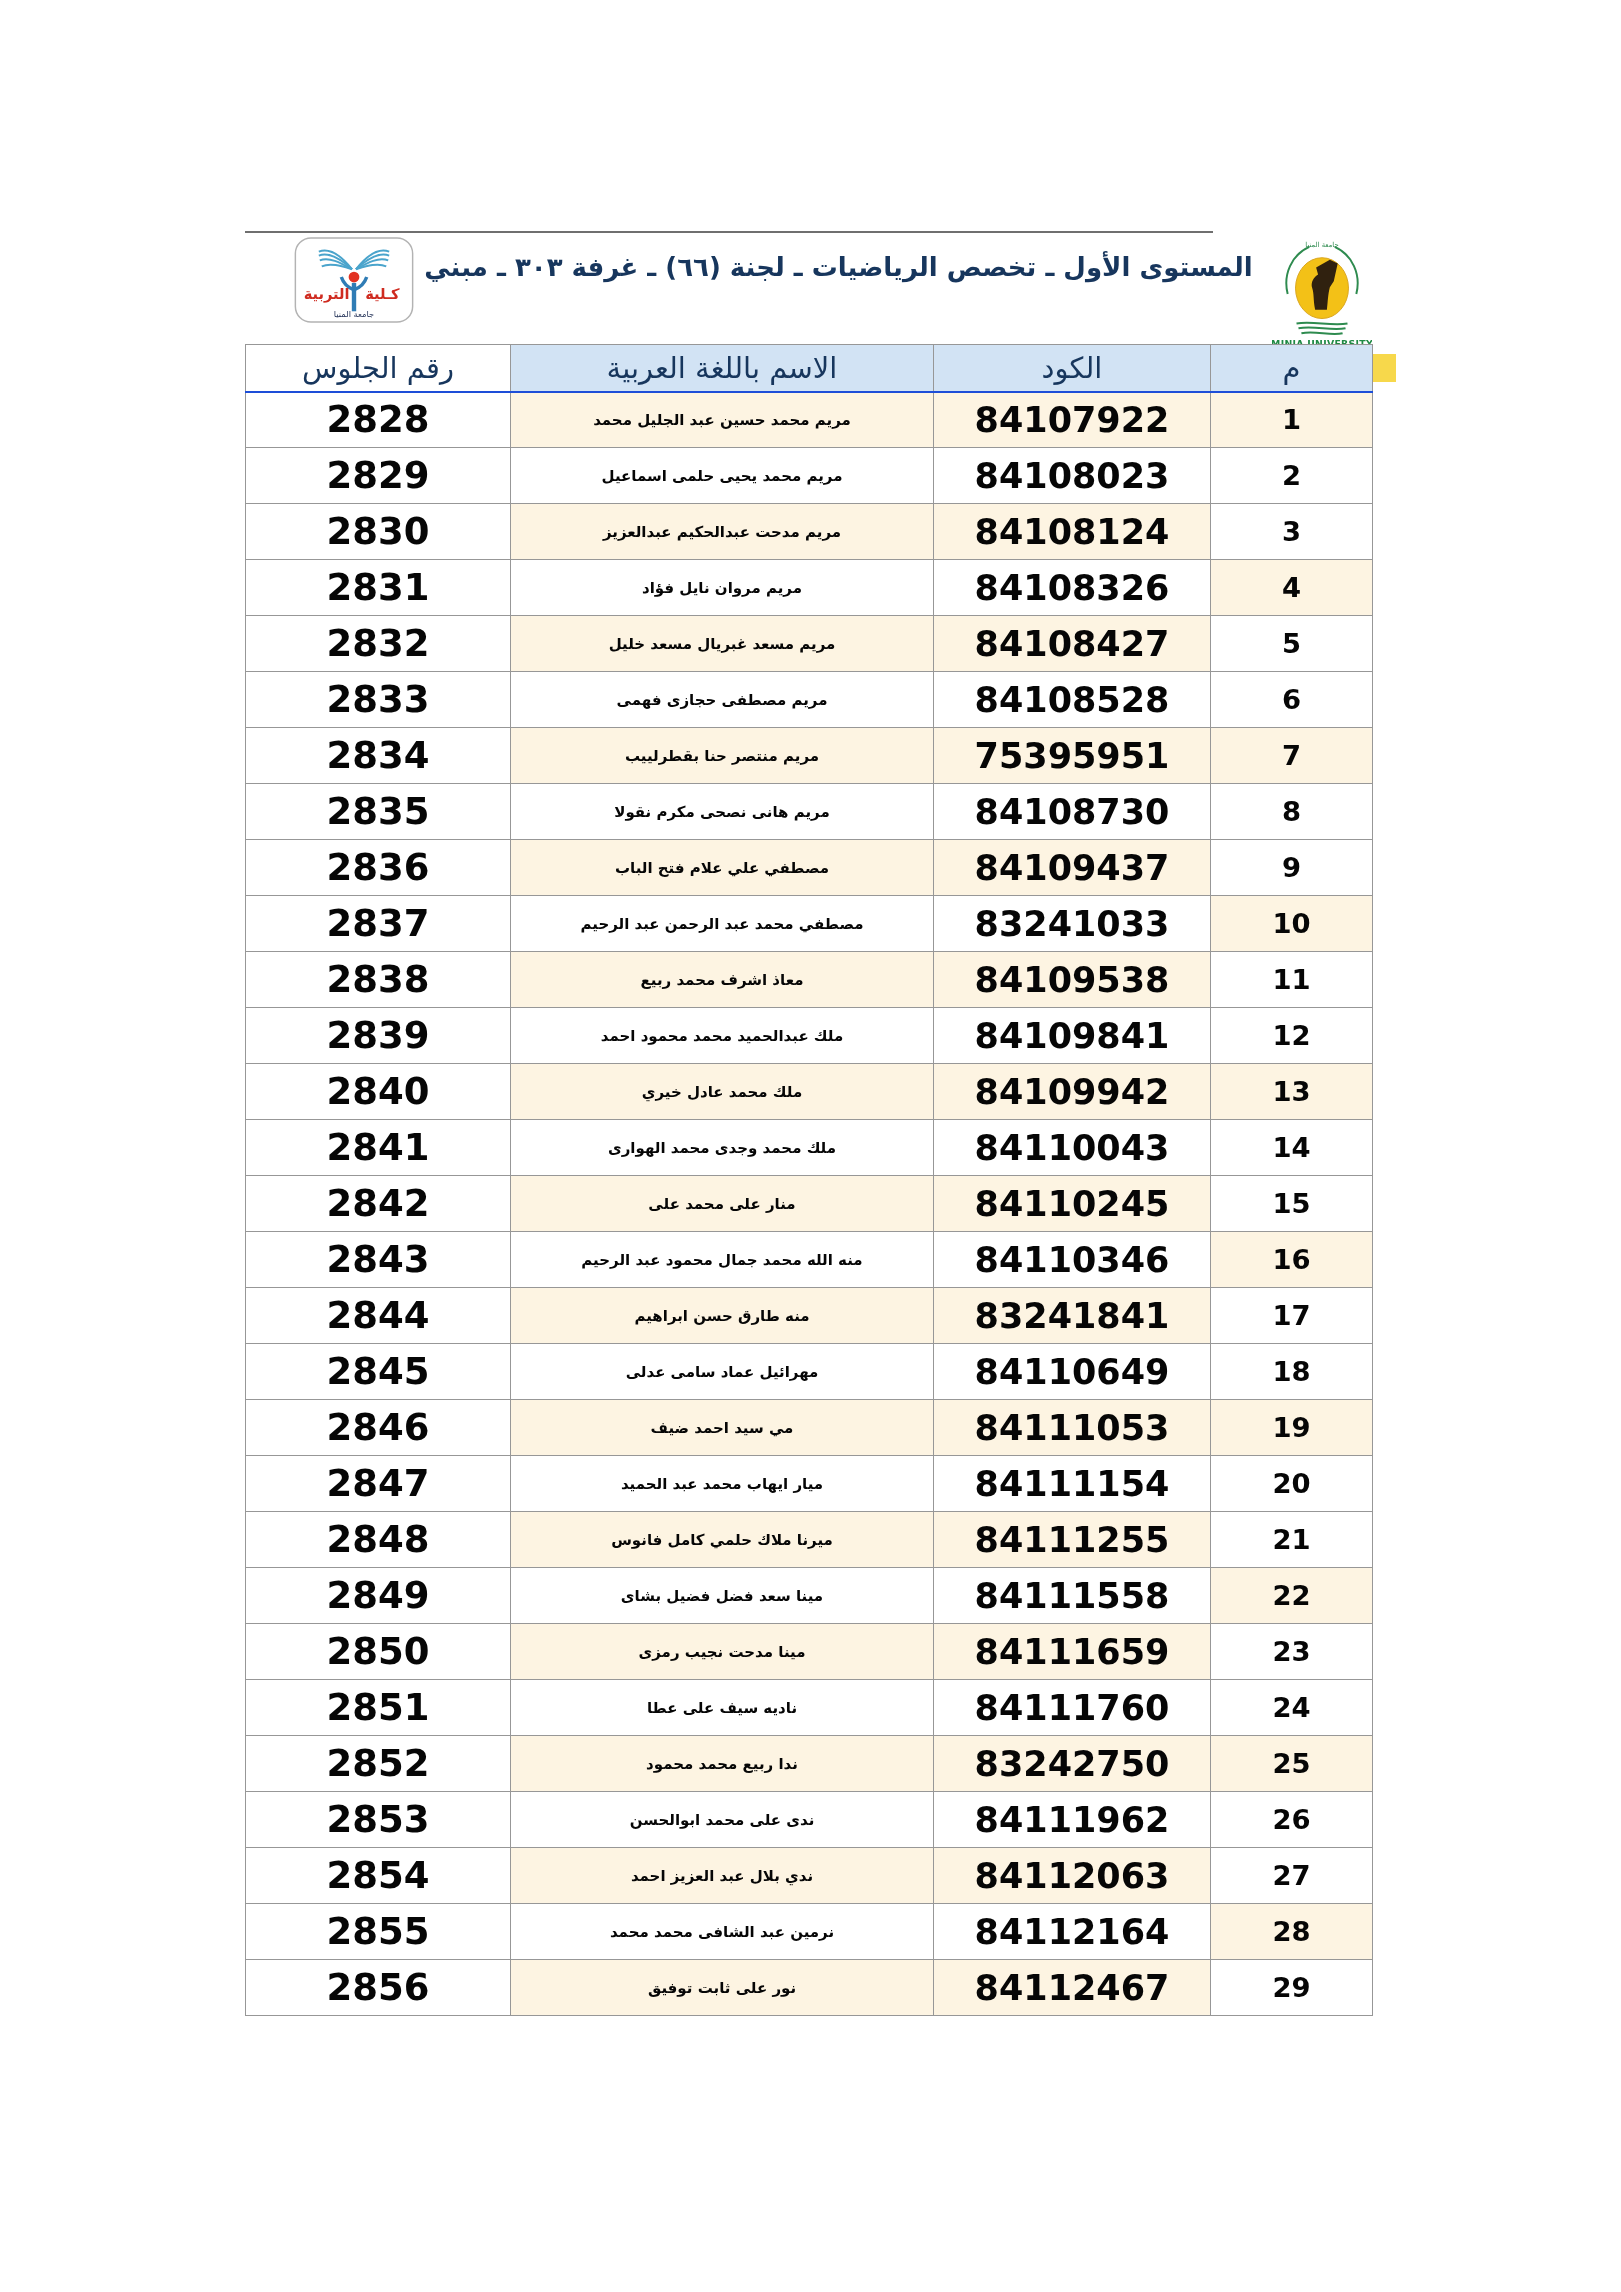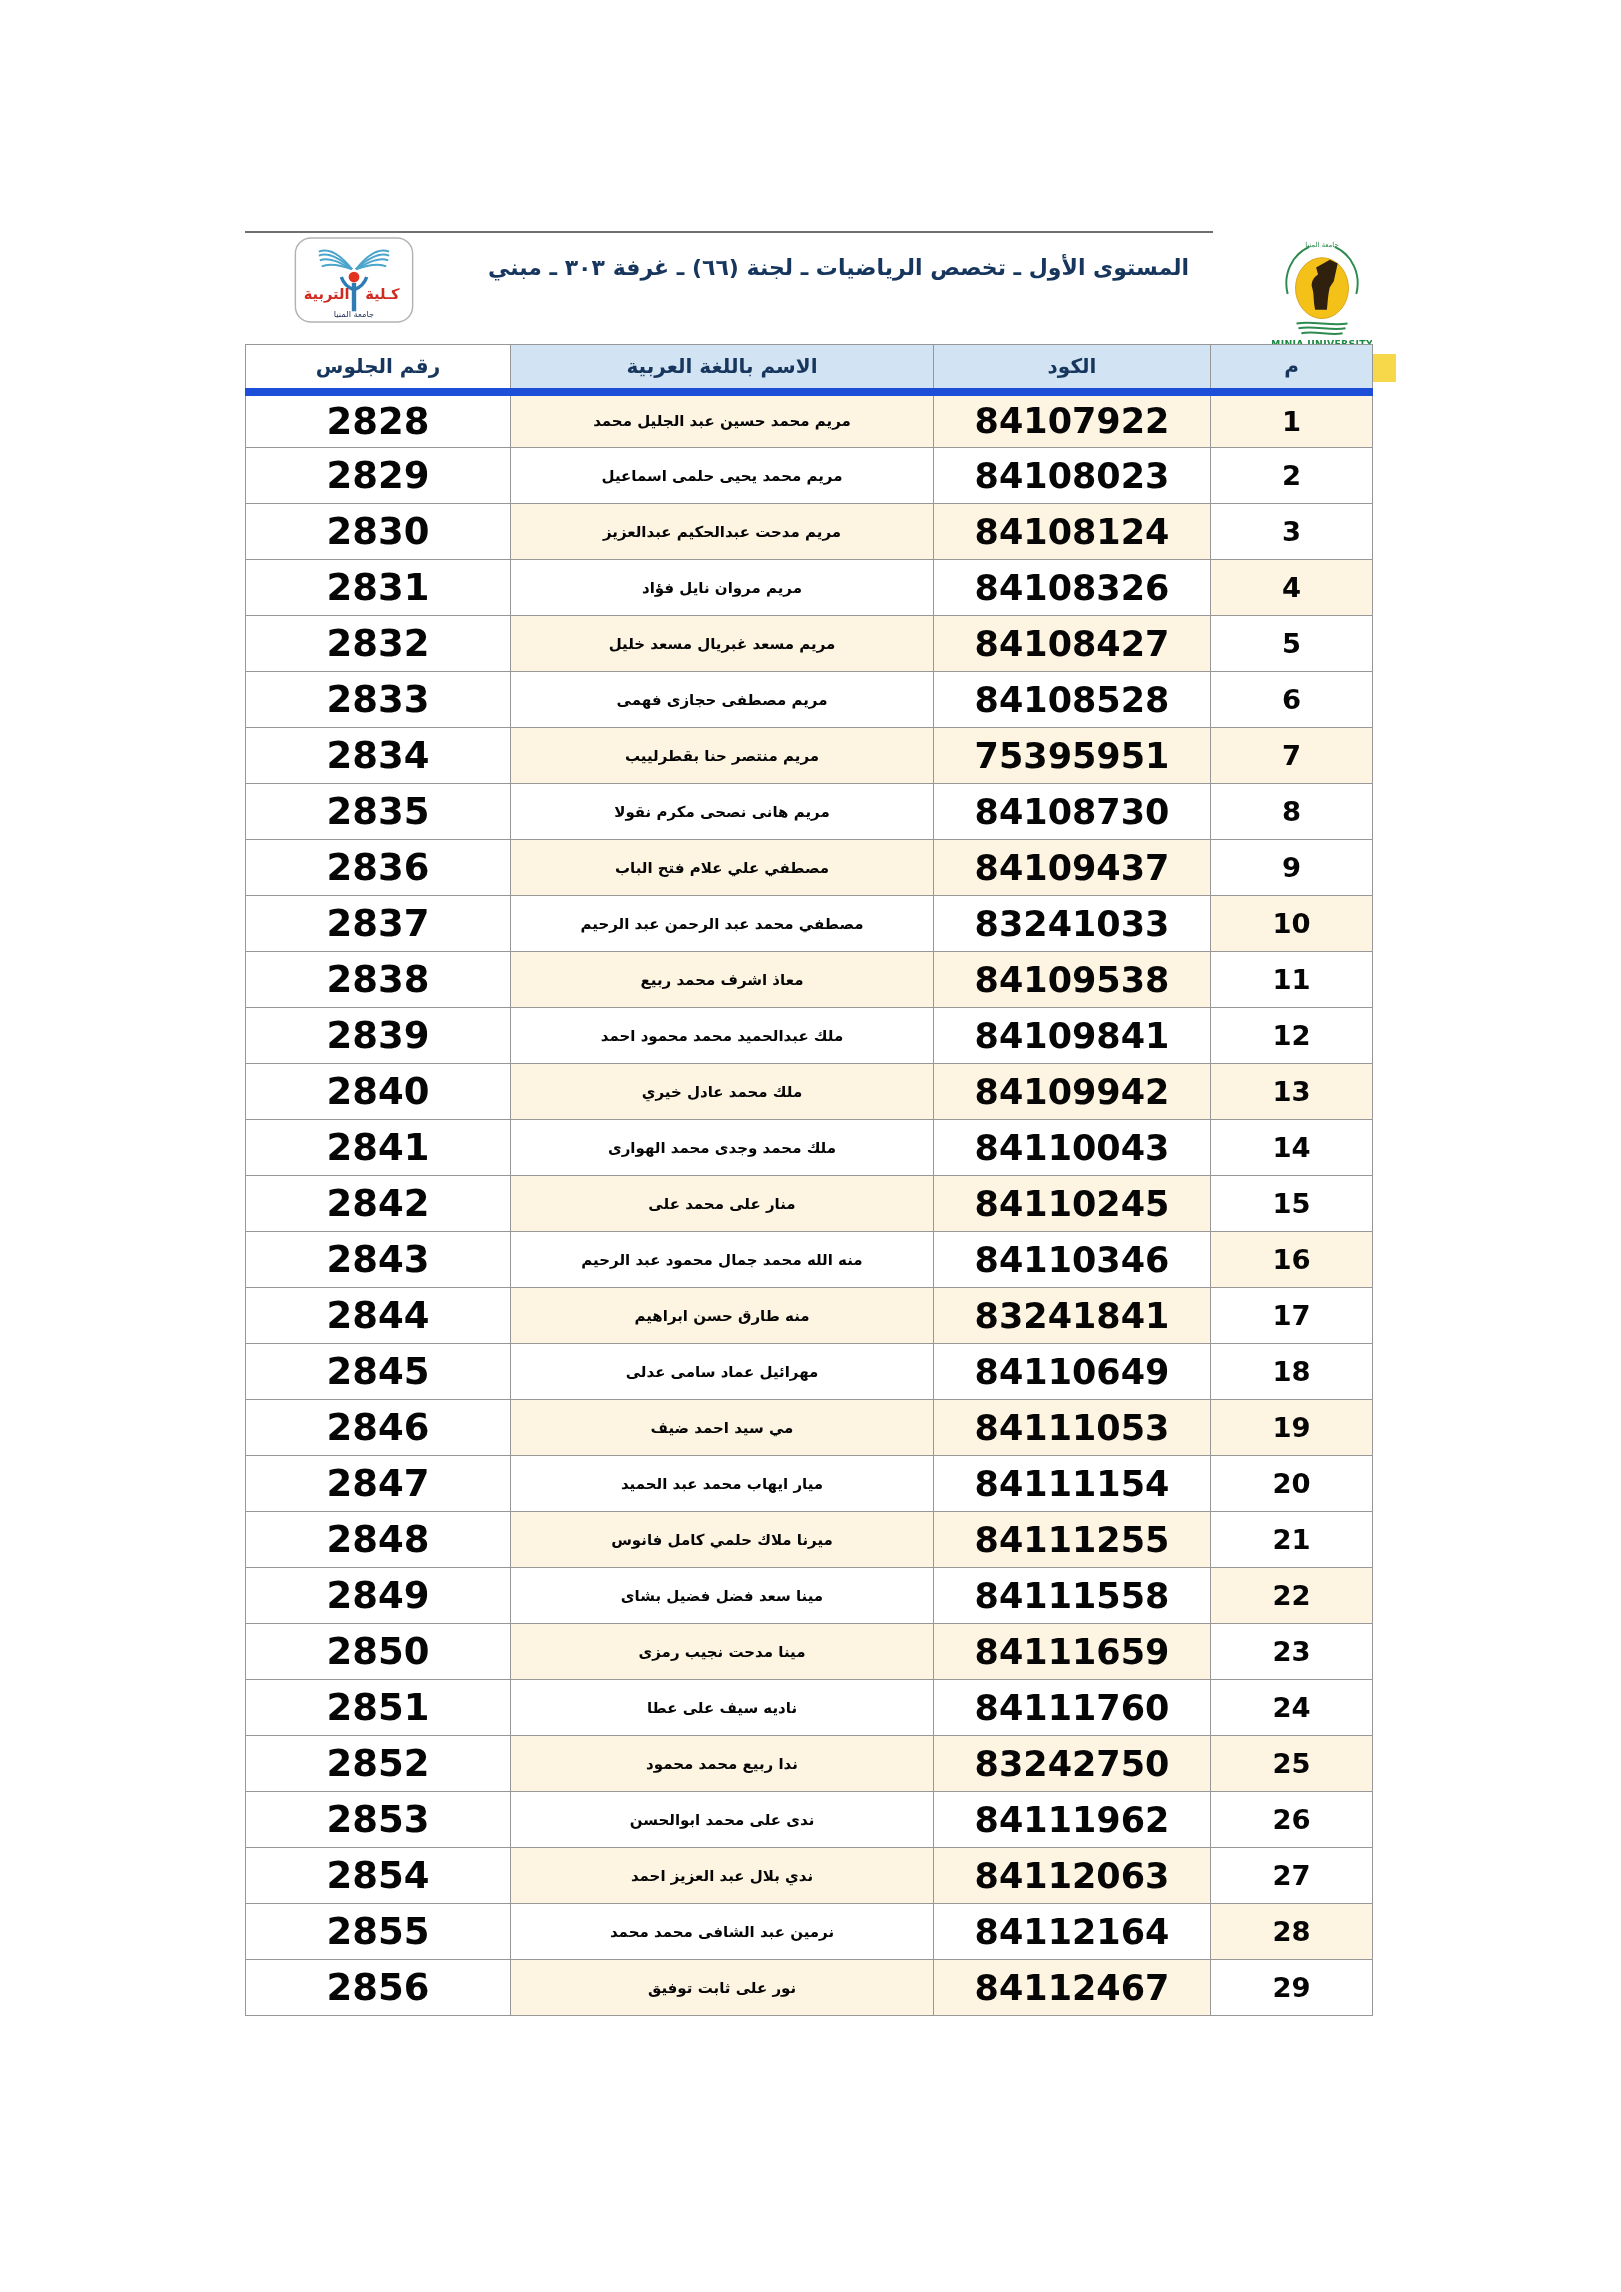--- a/index.html
+++ b/index.html
@@ -21,35 +21,35 @@
   }
   .faculty-logo{position:absolute;left:294px;top:237px;}
   .minia-logo{position:absolute;left:1272px;top:237px;}
   .yellow-mark{
     position:absolute;left:1369px;top:354px;width:26.5px;height:28px;
     background:var(--highlight-yellow);
   }
   .title{
     position:absolute;left:417px;top:245px;width:843px;
     text-align:center;direction:rtl;white-space:nowrap;
-    color:var(--navy);font-weight:bold;font-size:22px;line-height:45px;
+    color:var(--navy);font-weight:bold;font-size:26px;line-height:45px;
   }
   table.roster{
     position:absolute;left:245px;top:344px;width:1127px;
     border-collapse:collapse;table-layout:fixed;direction:rtl;
     background:#ffffff;
   }
   table.roster th,table.roster td{
     border:1px solid var(--grid);
     text-align:center;vertical-align:middle;padding:0;overflow:hidden;
     white-space:nowrap;
   }
   table.roster thead th{
     height:47px;background:var(--header-fill);color:var(--navy);
-    font-size:20px;font-weight:bold;border-bottom:8px solid #1d4ed8;
+    font-size:29px;font-weight:normal;border-bottom:2px solid #1d4ed8;
   }
   table.roster thead th.col-seat{background:#ffffff;}
   table.roster tbody td{height:56px;color:#060606;}
   td.col-index{color:var(--navy);font-size:27.4px;font-weight:bold;}
   td.col-code{font-size:35px;font-weight:bold;}
   td.col-name{font-size:15px;font-weight:bold;}
   td.col-seat{font-size:37px;font-weight:bold;}
   .cream{background:var(--stripe-fill);}
 </style>
 </head>

